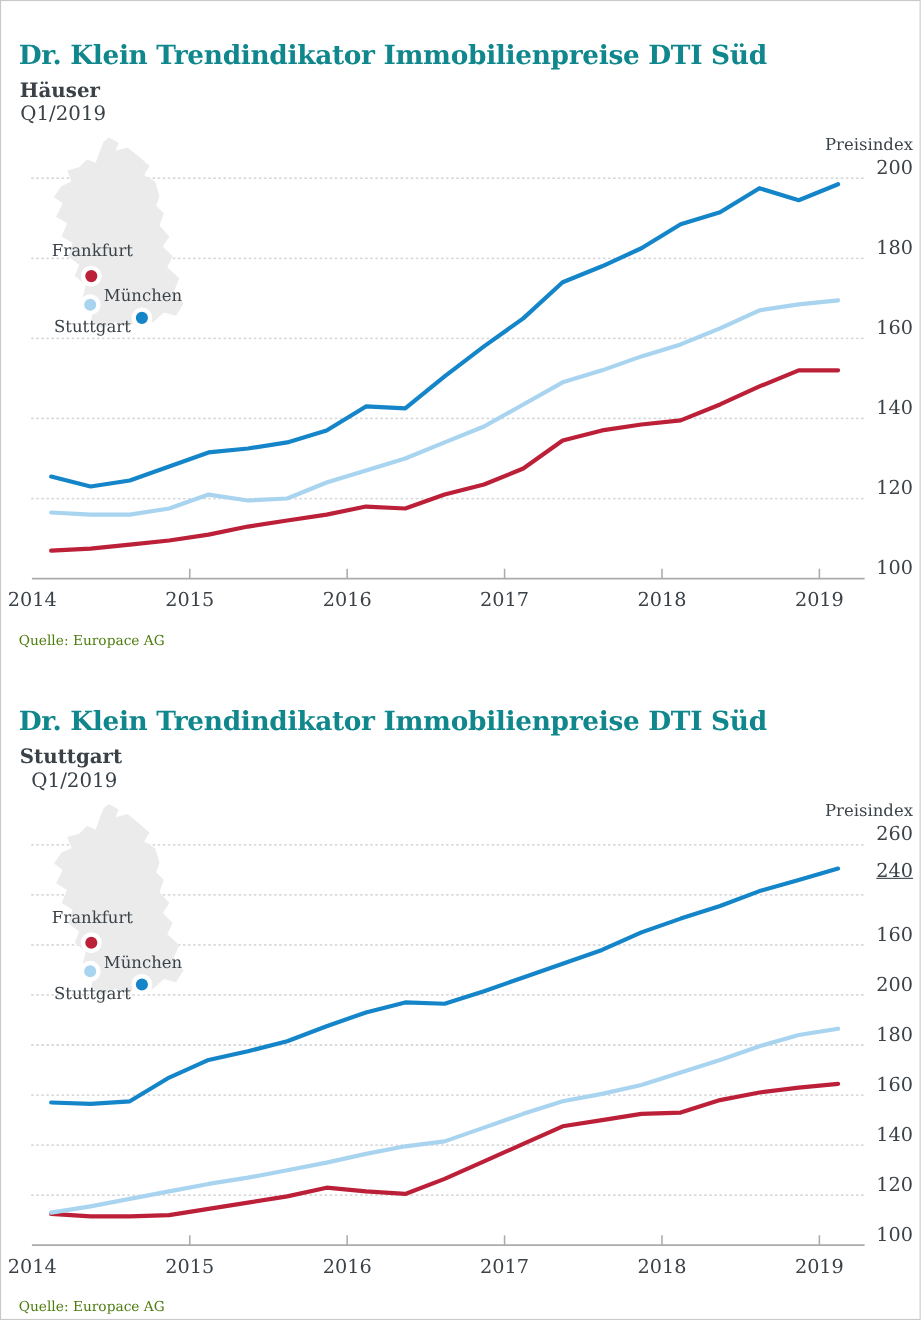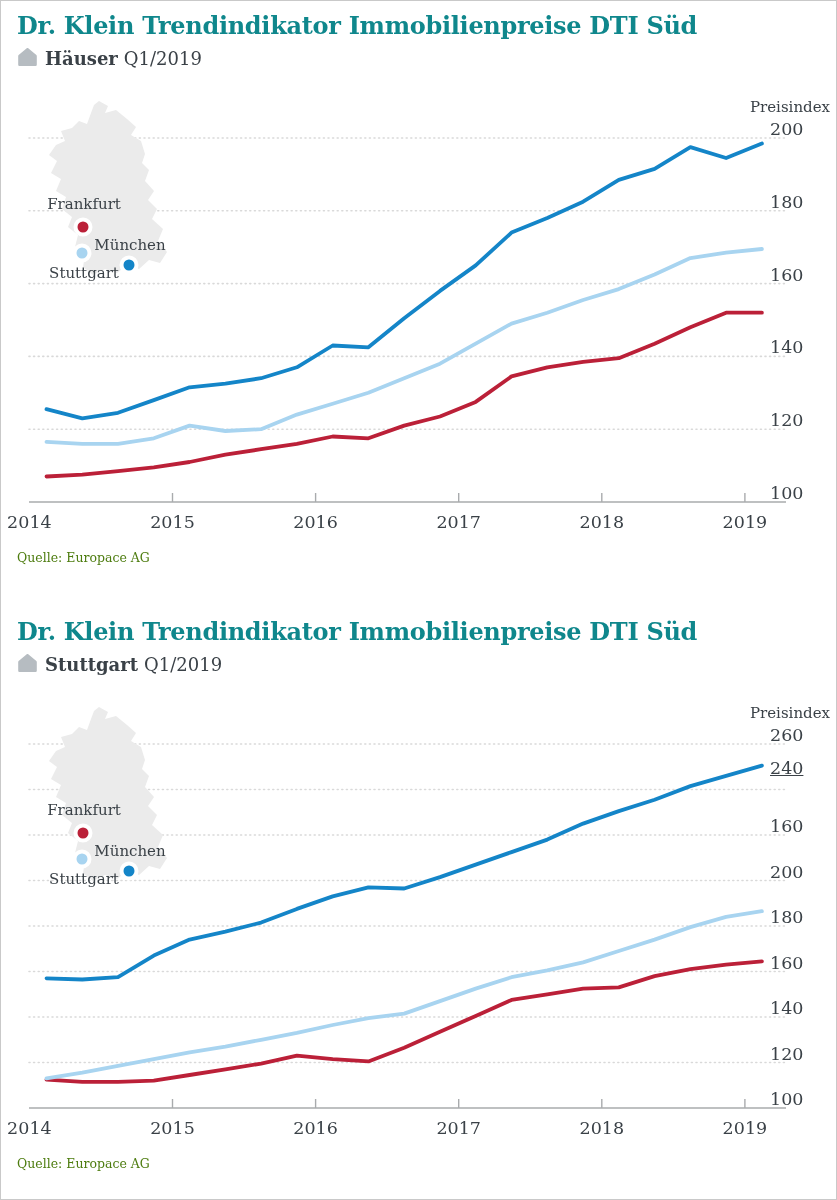--- a/index.html
+++ b/index.html
@@ -1,39 +1,39 @@
 <!DOCTYPE html>
 <html style="--title_teal: #0F878C; --text_dark: #3A4147; --axis_gray: #A9ABAD; --grid_gray: #D9D9D9; --map_gray: #EBEBEB; --icon_gray: #B6BCC1; --muenchen_blue: #1485C8; --stuttgart_lightblue: #A8D4F0; --frankfurt_red: #BB2038;"><head>
 <meta charset="utf-8">
 <style>
   html,body{margin:0;padding:0;}
   body{
     width:837px;height:1200px;position:relative;background:#fff;
     border:1px solid #c9c9c9;box-sizing:border-box;overflow:hidden;
     font-family:"DejaVu Serif", serif;color:var(--text_dark,#3A4147);
   }
-  .panel{position:absolute;left:0;width:835px;height:594px;}
+  .panel{position:absolute;left:0;width:835px;height:594px;margin-top:24px;}
   .title{
     position:absolute;left:16px;top:10px;margin:0;
     font-size:24px;font-weight:bold;letter-spacing:-0.3px;
     color:var(--title_teal,#0F878C);white-space:nowrap;
   }
   .subtitle{
     position:absolute;left:17px;top:47px;height:24px;
-    display:flex;align-items:flex-start;font-size:18px;color:var(--text_dark);
+    display:flex;align-items:center;font-size:18px;color:var(--text_dark);flex-direction:column;
   }
   .subtitle .house{margin-right:8px;display:block;}
   .subtitle b{font-weight:bold;margin-right:6px;}
   svg.plot{position:absolute;left:0;top:0;width:835px;height:594px;}
   .ylabel{
     position:absolute;right:6px;top:97px;font-size:15px;
     color:var(--text_dark);text-align:center;
   }
   .ytick{
-    position:absolute;right:6px;width:60px;
+    position:absolute;right:6px;width:60px;text-align:right;
     font-size:17.5px;line-height:21px;color:var(--text_dark);
   }
   .xtick{
     position:absolute;top:511px;transform:translateX(-50%);
     font-size:17.5px;color:var(--text_dark);white-space:nowrap;
   }
   .source{
     position:absolute;left:16px;top:549px;font-size:12.5px;color:#4d7c0f;
   }
   .map{position:absolute;left:38px;top:96px;width:140px;height:205px;}

